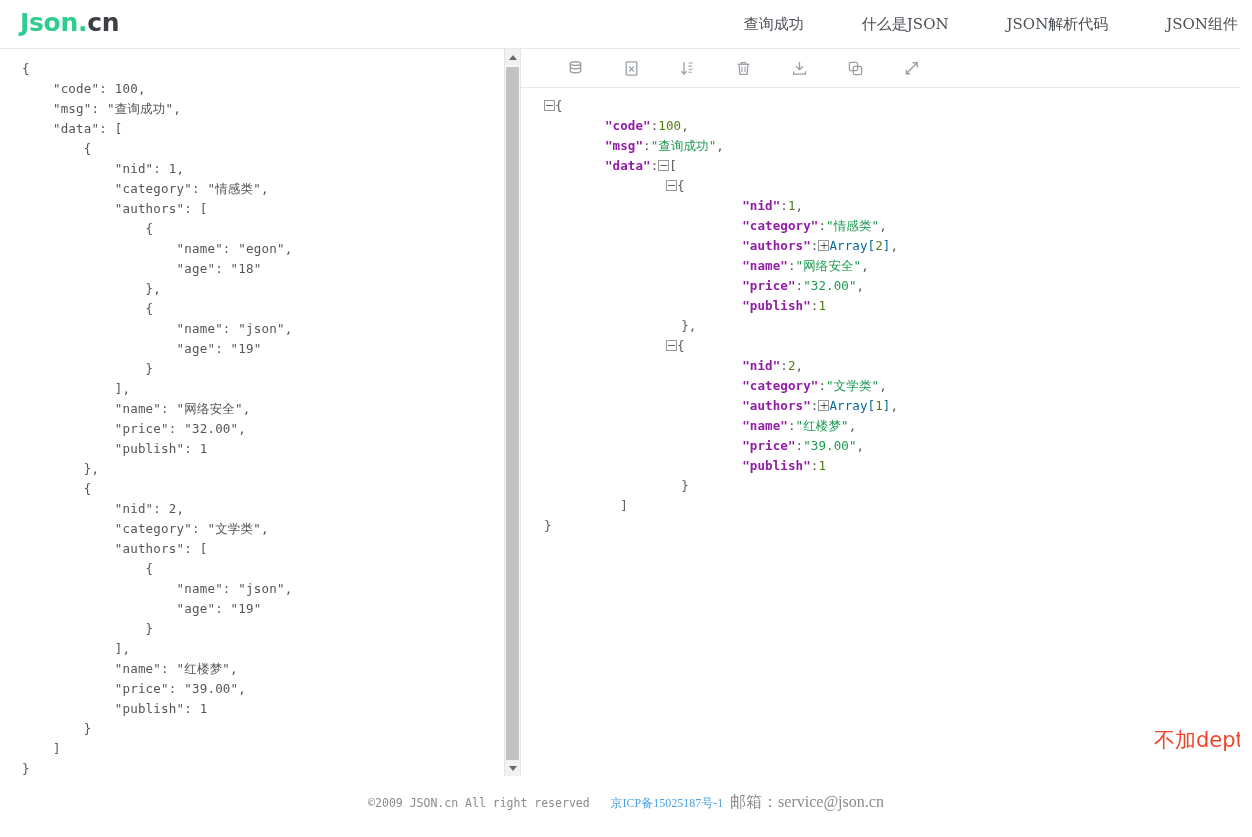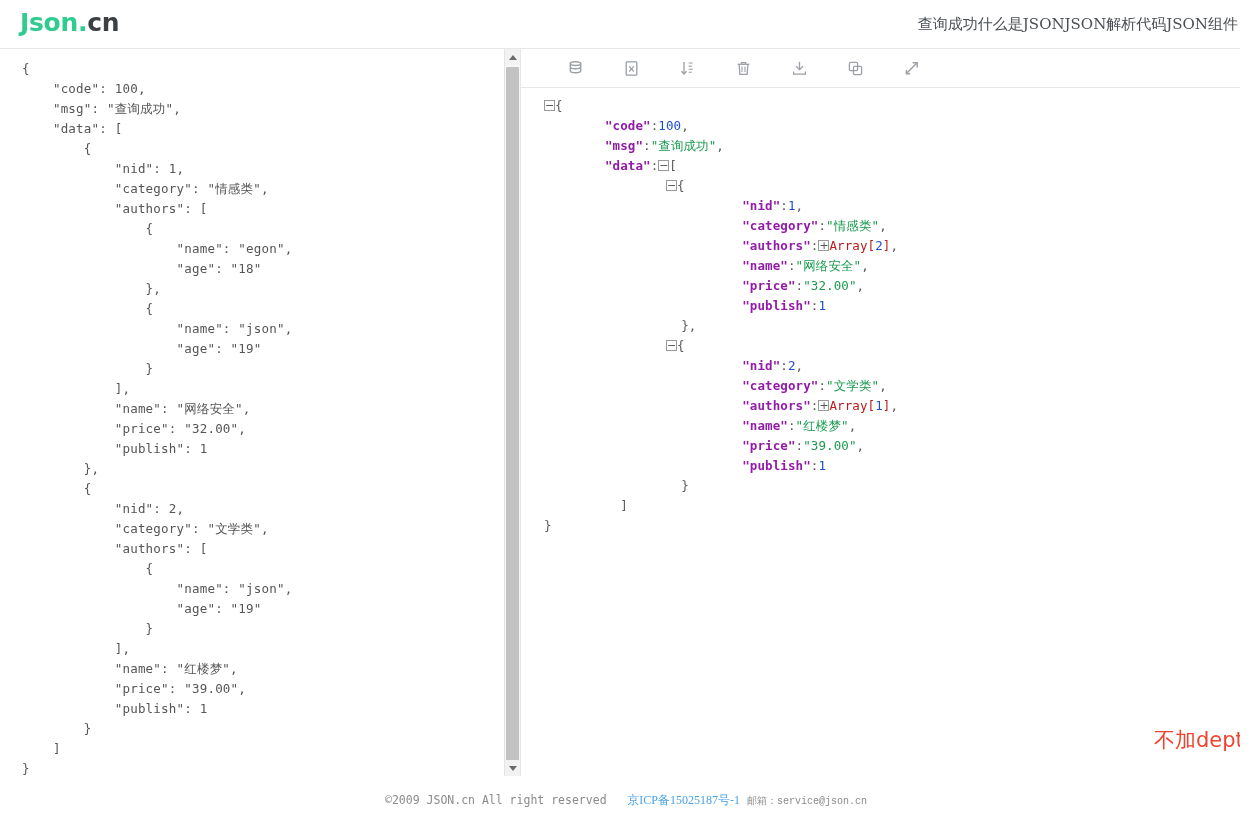--- a/index.html
+++ b/index.html
@@ -46,20 +46,21 @@
     top: 0;
     height: 49px;
     display: flex;
     align-items: center;
   }
   .nav-item {
     color: #4a4f55;
     font-size: 15px;
     font-family: "DejaVu Serif", serif;
     padding: 0 0;
+    margin-left: 58px;
     cursor: pointer;
     white-space: nowrap;
     text-decoration: none;
   }
   .nav-item:first-child { margin-left: 0; }
 
   
   .editor-pane {
     position: absolute;
     left: 0;
@@ -173,23 +174,23 @@
   .tree-line {
     font-family: "DejaVu Sans Mono", monospace;
     font-size: 12.5px;
     line-height: 20px;
     white-space: pre;
     color: #444444;
     letter-spacing: 0.1px;
   }
   .k   { color: #921ca8; font-weight: bold; }
   .s   { color: #1a9a4f; }
-  .n   { color: #1d4ed8; }
+  .n   { color: #4d7c0f; }
   .p   { color: #5a5a5a; }
-  .arr { color: #b91c1c; }
+  .arr { color: #0369a1; }
   .toggle {
     display: inline-block;
     width: 11px;
     height: 11px;
     line-height: 9px;
     text-align: center;
     border: 1px solid #999999;
     color: #555555;
     font-family: "DejaVu Sans", sans-serif;
     font-size: 11px;
@@ -226,22 +227,22 @@
     white-space: nowrap;
   }
   .footer-link {
     color: #4aa3df;
     text-decoration: none;
     font-family: Liberation Serif, serif;
     font-size: 12px;
     cursor: pointer;
   }
   .footer-cn {
-    font-family: Liberation Mono, monospace;
-    font-size: 10px;
+    font-family: Liberation Serif, serif;
+    font-size: 16px;
     color: #8b8b8b;
   }
 </style>
 </head>
 <body>
 
 <div id="page">
 
   <div class="header">
     <div class="logo">

